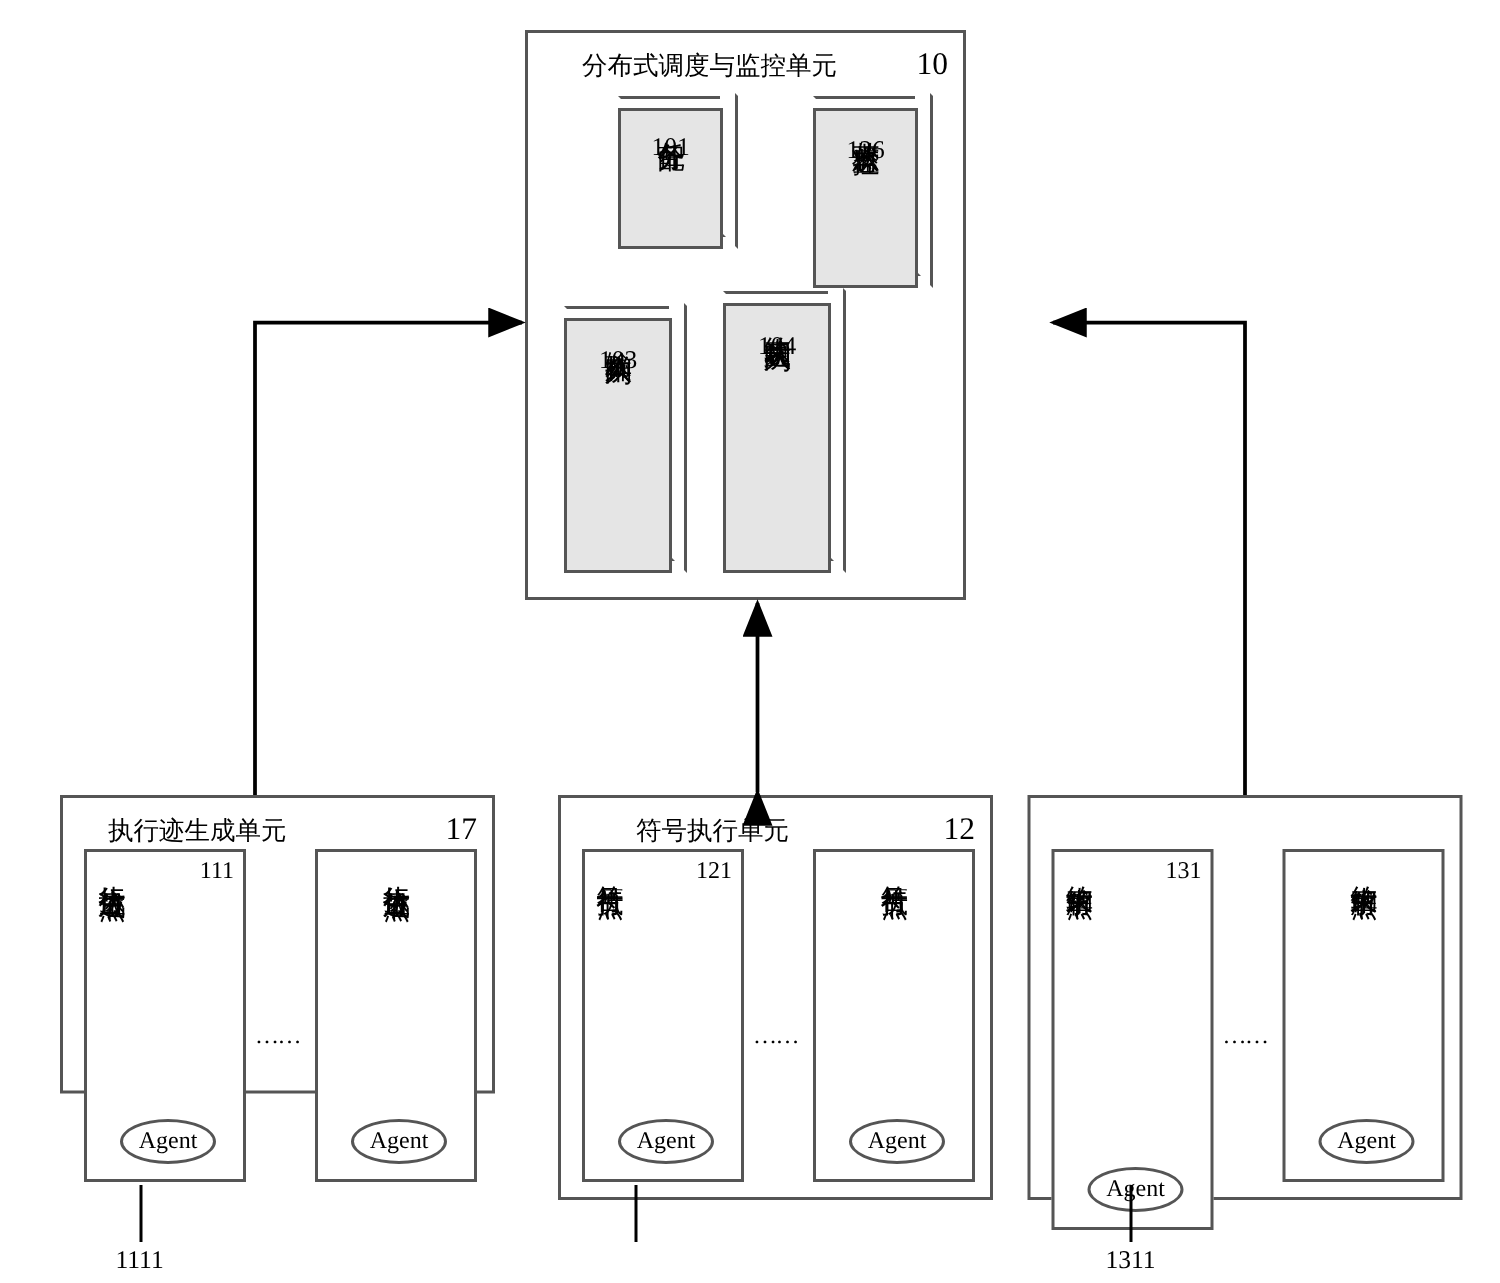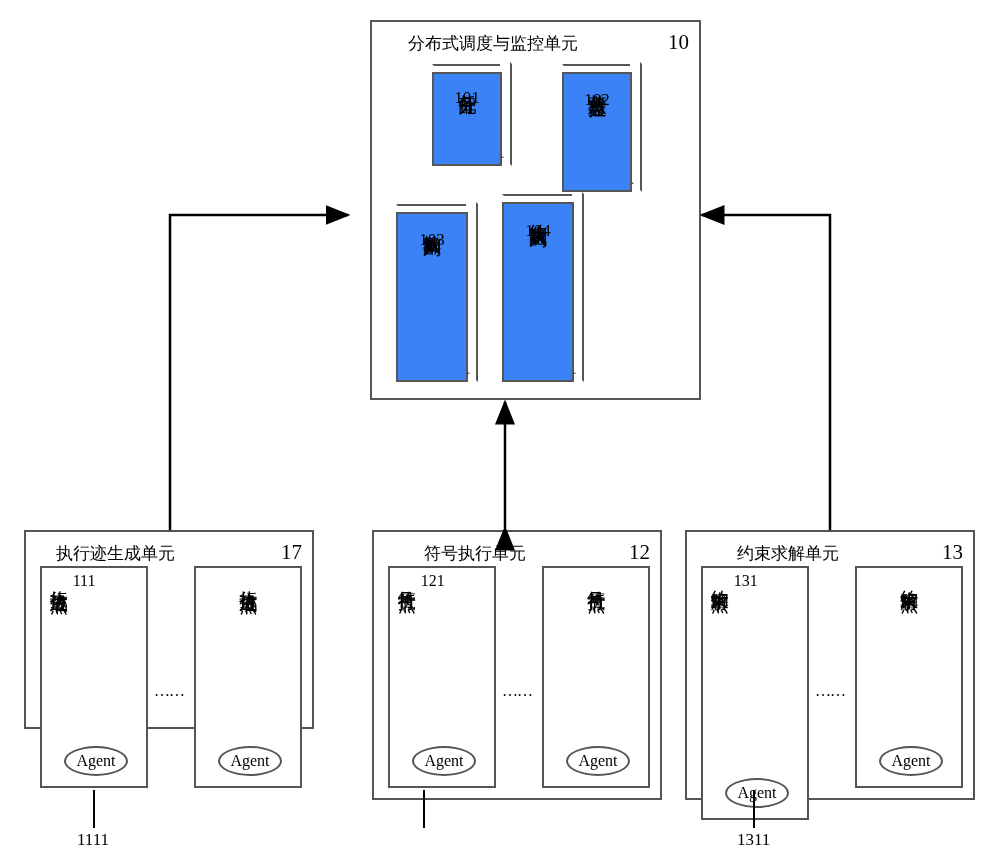--- a/index.html
+++ b/index.html
@@ -30,21 +30,21 @@
     font-size: 21px;
   }
   
   .block3d {
     position: absolute;
   }
   .block3d .front {
     position: absolute;
     left: 0; top: 0; right: 0; bottom: 0;
     border: 2px solid #555;
-    background: #3b82f6;
+    background: #e5e5e5;
     z-index: 3;
     display: flex;
     flex-direction: column;
     align-items: center;
     justify-content: flex-start;
     text-align: center;
     padding: 6px 4px 4px 4px;
   }
   .block3d .behind {
     position: absolute;
@@ -118,21 +118,21 @@
   }
   .subbox-title {
     position: absolute;
     top: 4px;
     font-size: 17px;
     width: 100%;
     display: flex;
     justify-content: center;
     gap: 4px;
   }
-  .subbox-title.with-num { justify-content: flex-start; padding: 0 6px; }
+  .subbox-title.with-num { justify-content: space-between; padding: 0 6px; }
   .agent {
     position: absolute;
     border: 2px solid #555;
     border-radius: 50%;
     background: #fff;
     display: flex;
     align-items: center;
     justify-content: center;
     font-family: "Times New Roman", serif;
     font-size: 16px;
@@ -148,42 +148,42 @@
   }
   .leadnum {
     position: absolute;
     font-family: "Times New Roman", serif;
     font-size: 17px;
   }
 </style>
 </head>
 <body>
 
-<div class="unit-box" style="left:370px; top:20px; width:331px; height:380px;">
+<div class="unit-box" style="left:350px; top:20px; width:294px; height:380px;">
   <div class="unit-title">
     <span style="margin-left:26px;">分布式调度与监控单元</span>
     <span class="num">10</span>
   </div>
 
   <div class="block3d" style="left:60px; top:50px; width:70px; height:94px;">
     <div class="behind"></div>
       <div class="topface"></div>
       <div class="sideface"></div>
     <div class="front">
       <span class="vtext">任务分配</span>
       <span class="block-num">101</span>
     </div>
   </div>
   <div class="block3d" style="left:190px; top:50px; width:70px; height:120px;">
     <div class="behind"></div>
       <div class="topface"></div>
       <div class="sideface"></div>
     <div class="front">
       <span class="vtext">节点状态监控</span>
-      <span class="block-num">102</span>
+      <span class="block-num">126</span>
     </div>
   </div>
 
   <div class="block3d" style="left:24px; top:190px; width:72px; height:170px;">
     <div class="behind"></div>
       <div class="topface"></div>
       <div class="sideface"></div>
     <div class="front">
       <span class="vtext">输入样本队列</span>
       <span class="block-num">103</span>
@@ -193,21 +193,21 @@
     <div class="behind"></div>
       <div class="topface"></div>
       <div class="sideface"></div>
     <div class="front">
       <span class="vtext">约束表达式队列</span>
       <span class="block-num">104</span>
     </div>
   </div>
 </div>
 
-<div class="unit-box" style="left:24px; top:530px; width:290px; height:199px;">
+<div class="unit-box" style="left:40px; top:530px; width:290px; height:199px;">
   <div class="unit-title">
     <span style="margin-left:20px;">执行迹生成单元</span>
     <span class="num">17</span>
   </div>
 
   <div class="subbox" style="left:14px; top:34px; width:108px; height:222px;">
     <div class="subbox-title with-num">
       <span class="vtext" style="margin-top:4px;">执行迹生成节点</span>
       <span class="subnum-prefix">111</span>
     </div>
@@ -250,24 +250,20 @@
     <div class="subbox-title">
       <span class="vtext" style="margin-top:4px;">符号执行节点</span>
     </div>
     <div class="agent" style="left:22px; bottom:10px;">
         <span>Agent</span>
       </div>
   </div>
 </div>
 
 <div class="unit-box" style="left:685px; top:530px; width:290px; height:270px;">
-  <div class="unit-title">
-    <span style="margin-left:40px;">约束求解单元</span>
-    <span class="num">13</span>
-  </div>
 
   <div class="subbox" style="left:14px; top:34px; width:108px; height:254px;">
     <div class="subbox-title with-num">
       <span class="vtext" style="margin-top:4px;">约束求解节点</span>
       <span class="subnum-prefix">131</span>
     </div>
     <div class="agent" style="left:22px; bottom:10px;">
         <span>Agent</span>
       </div>
   </div>

